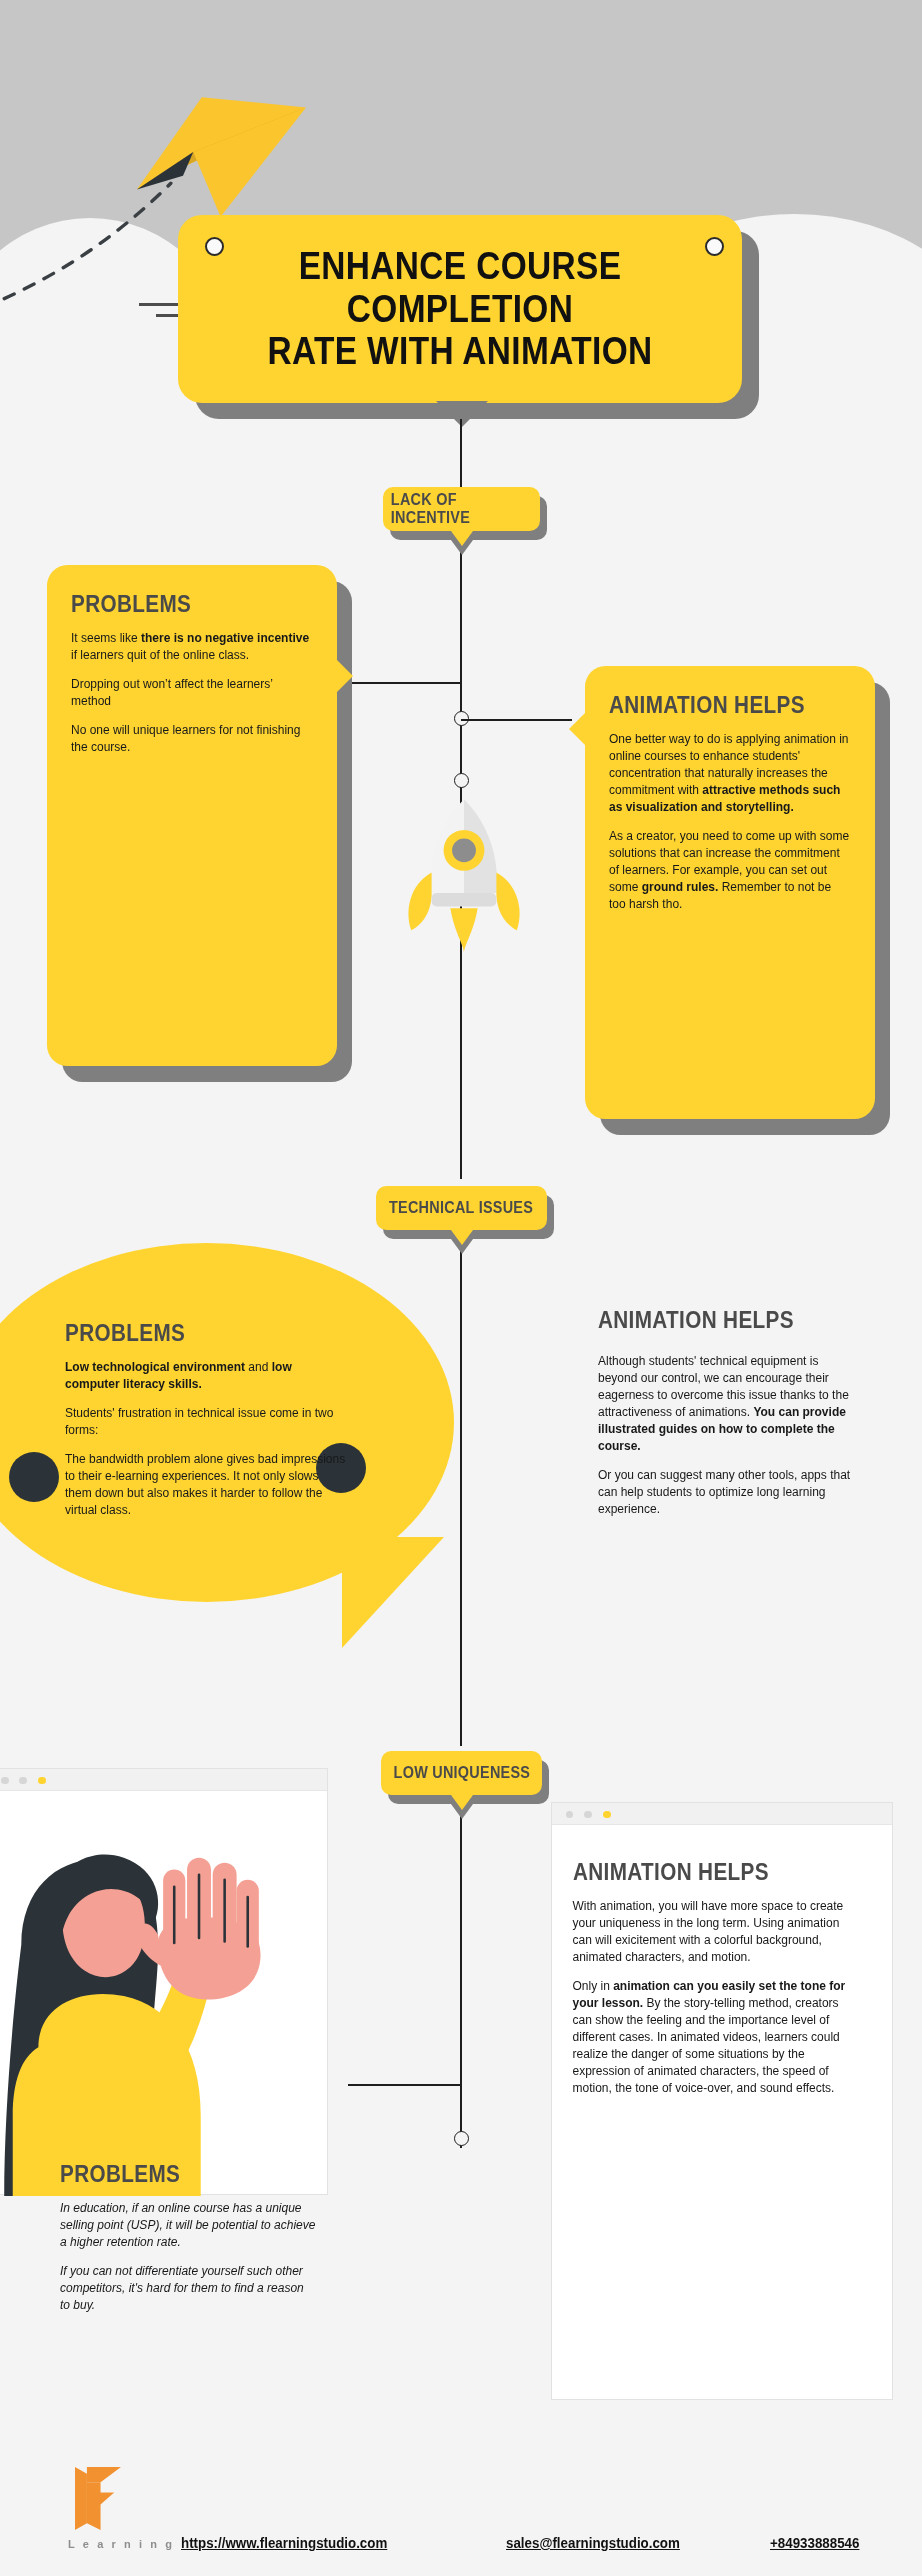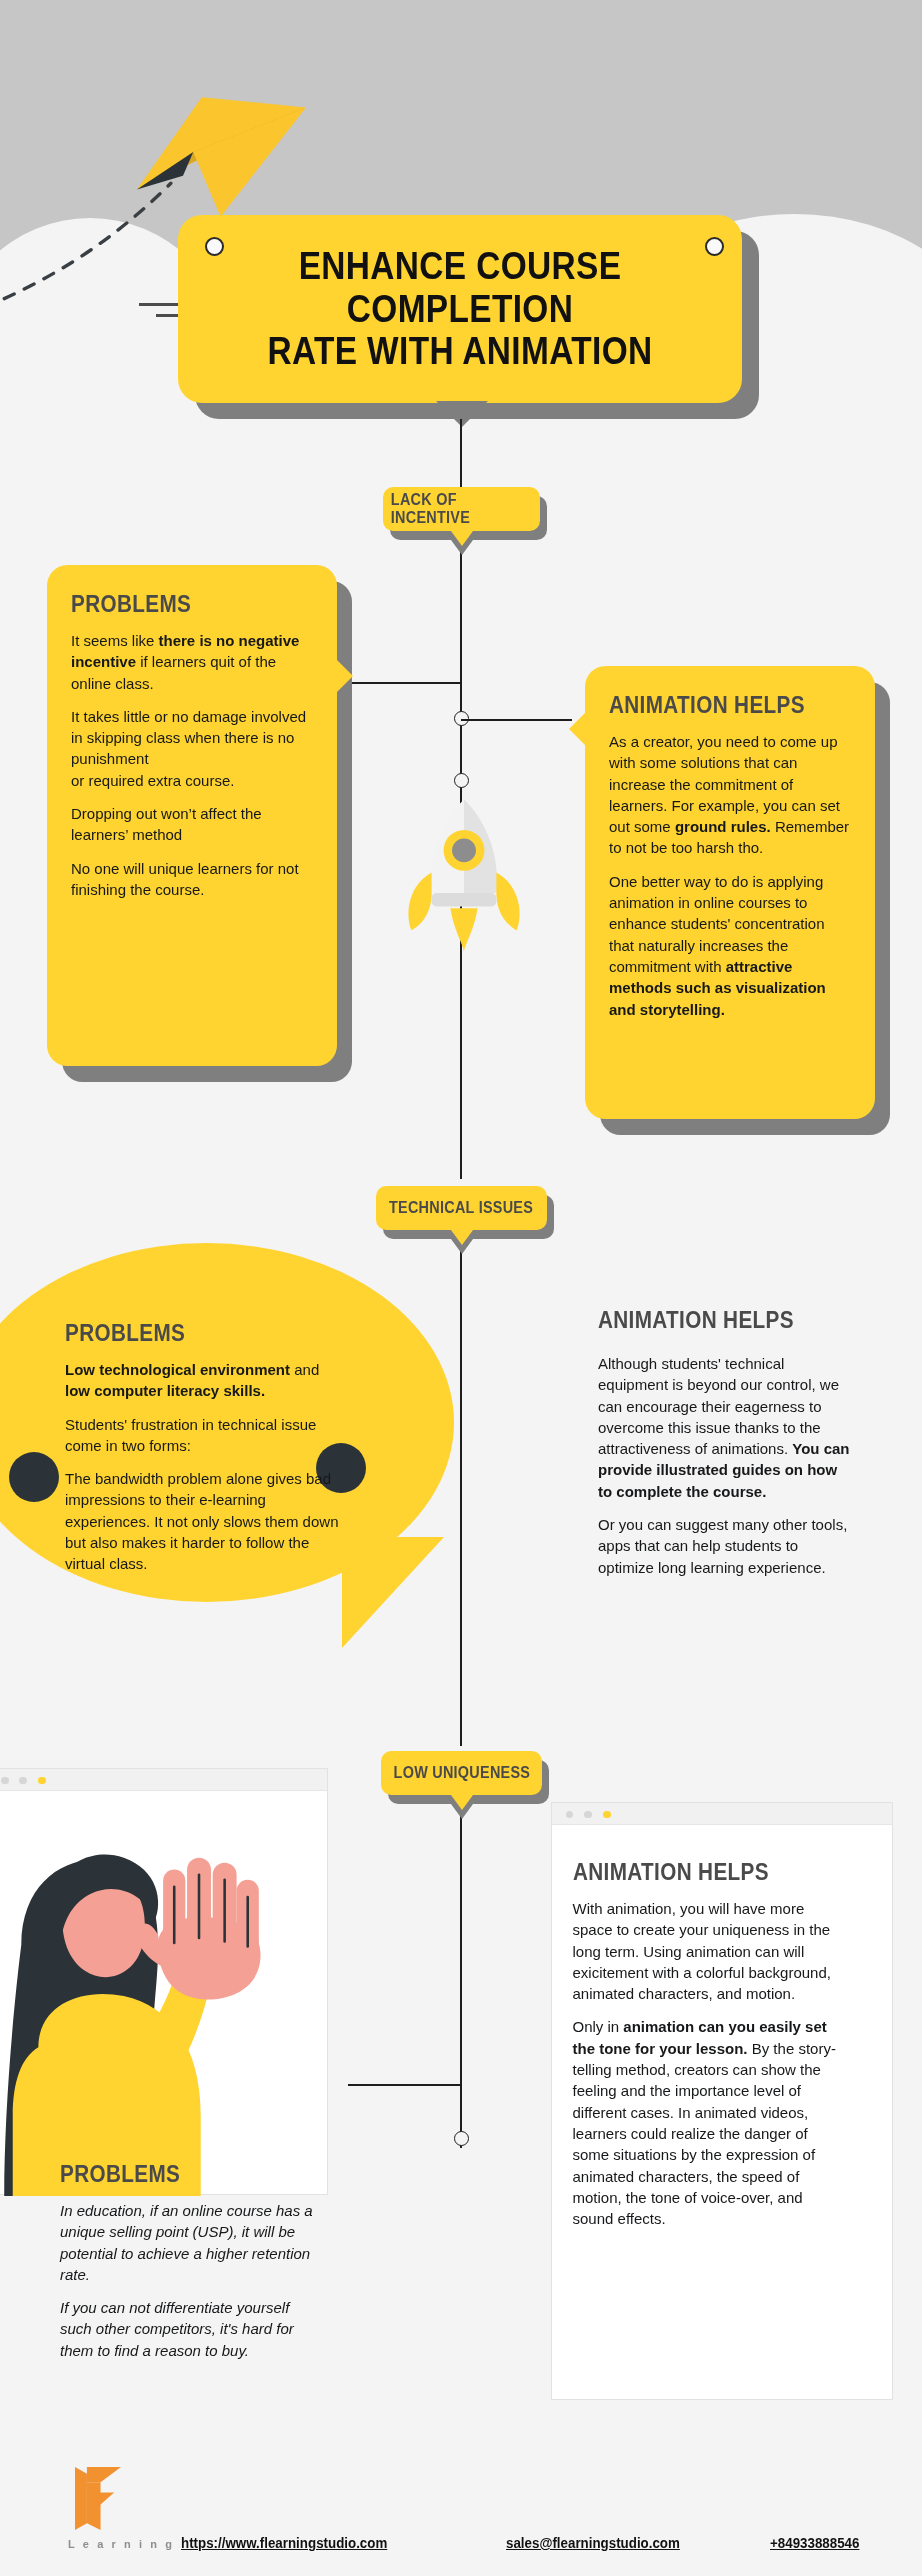--- a/index.html
+++ b/index.html
@@ -101,21 +101,21 @@
     padding:26px 24px 22px 24px;
   }
   .card.plain { background:transparent; padding:0; }
 
   .hdr {
     font-family:"Liberation Sans Narrow","Liberation Sans", sans-serif;
     font-weight:bold; font-size:23px; letter-spacing:0.4px;
     color:#4a4a4a; text-transform:uppercase; margin-bottom:12px;
     transform:scaleX(0.9); transform-origin:left center;
   }
-  .body-txt { font-size:15px; line-height:1.42; color:#17181a; }
+  .body-txt { font-size:12px; line-height:1.42; color:#17181a; }
   .body-txt p { margin-bottom:12px; }
   .body-txt p:last-child { margin-bottom:0; }
   .body-txt b { font-weight:bold; }
 
   
   .beak-r {
     position:absolute; right:-16px; top:94px; width:0; height:0;
     border-top:17px solid transparent; border-bottom:17px solid transparent;
     border-left:17px solid #ffd430;
   }
@@ -219,33 +219,32 @@
   </div>
   <div class="pill-notch-sh"></div>
   <div class="pill-notch"></div>
 </div>
 
 <div class="card-shadow" style="left:62px; top:581px; width:290px; height:501px;"></div>
 <div class="card" style="left:47px; top:565px; width:290px; height:501px;">
   <div class="hdr">Problems</div>
   <div class="body-txt">
       <p>It seems like <b>there is no negative incentive</b> if learners quit of the online class.</p>
-      <p>It takes little or no damage involved in skipping class when there is no punishment<br>or required extra course.</p>
       <p>Dropping out won’t affect the learners’ method</p>
       <p>No one will unique learners for not finishing the course.</p>
     </div>
   <div class="beak-r"></div>
 </div>
 
 <div class="card-shadow" style="left:600px; top:682px; width:290px; height:453px;"></div>
 <div class="card" style="left:585px; top:666px; width:290px; height:453px;">
   <div class="hdr">Animation helps</div>
   <div class="body-txt">
+      <p>One better way to do is applying animation in online courses to enhance students' concentration that naturally increases the commitment with <b>attractive methods such as visualization and storytelling.</b></p>
       <p>As a creator, you need to come up with some solutions that can increase the commitment of learners. For example, you can set out some <b>ground rules.</b> Remember to not be too harsh tho.</p>
-      <p>One better way to do is applying animation in online courses to enhance students' concentration that naturally increases the commitment with <b>attractive methods such as visualization and storytelling.</b></p>
     </div>
   <div class="beak-l"></div>
 </div>
 
 <svg class="rocket" viewBox="0 0 148 190">
   <path d="M74 6 C 104 36, 116 78, 112 116 L 36 116 C 32 78, 44 36, 74 6 Z" fill="#f3f3f3"></path>
   <path d="M74 6 C 104 36, 116 78, 112 116 L 74 116 Z" fill="#e2e2e2"></path>
   <circle cx="74" cy="66" r="24" fill="#ffd430"></circle>
   <circle cx="74" cy="66" r="14" fill="#8d8d8d"></circle>
   <path d="M36 92 C 10 106, 4 138, 12 160 C 30 150, 36 132, 36 116 Z" fill="#ffd430"></path>

